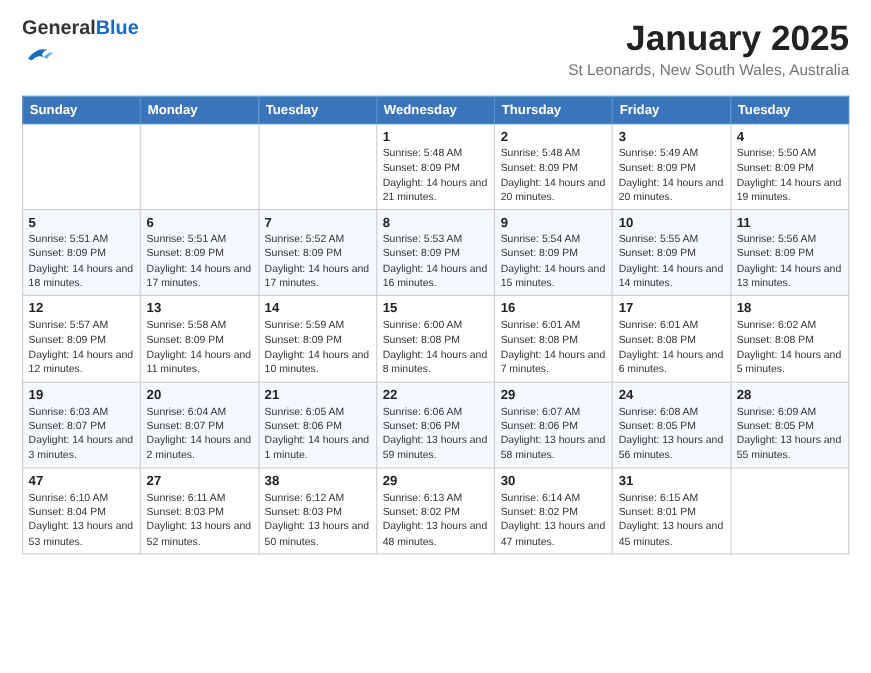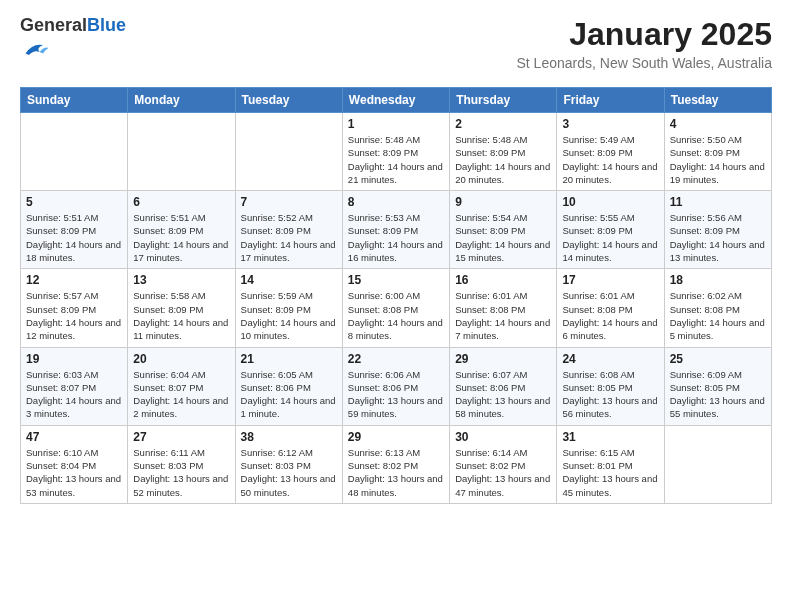--- a/index.html
+++ b/index.html
@@ -300,21 +300,21 @@
 and 58 minutes.</div>
           </td>
           <td>
             <span class="day-num">24</span>
             <div class="day-info">Sunrise: 6:08 AM
 Sunset: 8:05 PM
 Daylight: 13 hours
 and 56 minutes.</div>
           </td>
           <td>
-            <span class="day-num">25</span>
+            <span class="day-num">28</span>
             <div class="day-info">Sunrise: 6:09 AM
 Sunset: 8:05 PM
 Daylight: 13 hours
 and 55 minutes.</div>
           </td>
         </tr>
         <tr>
           <td>
             <span class="day-num">47</span>
             <div class="day-info">Sunrise: 6:10 AM

